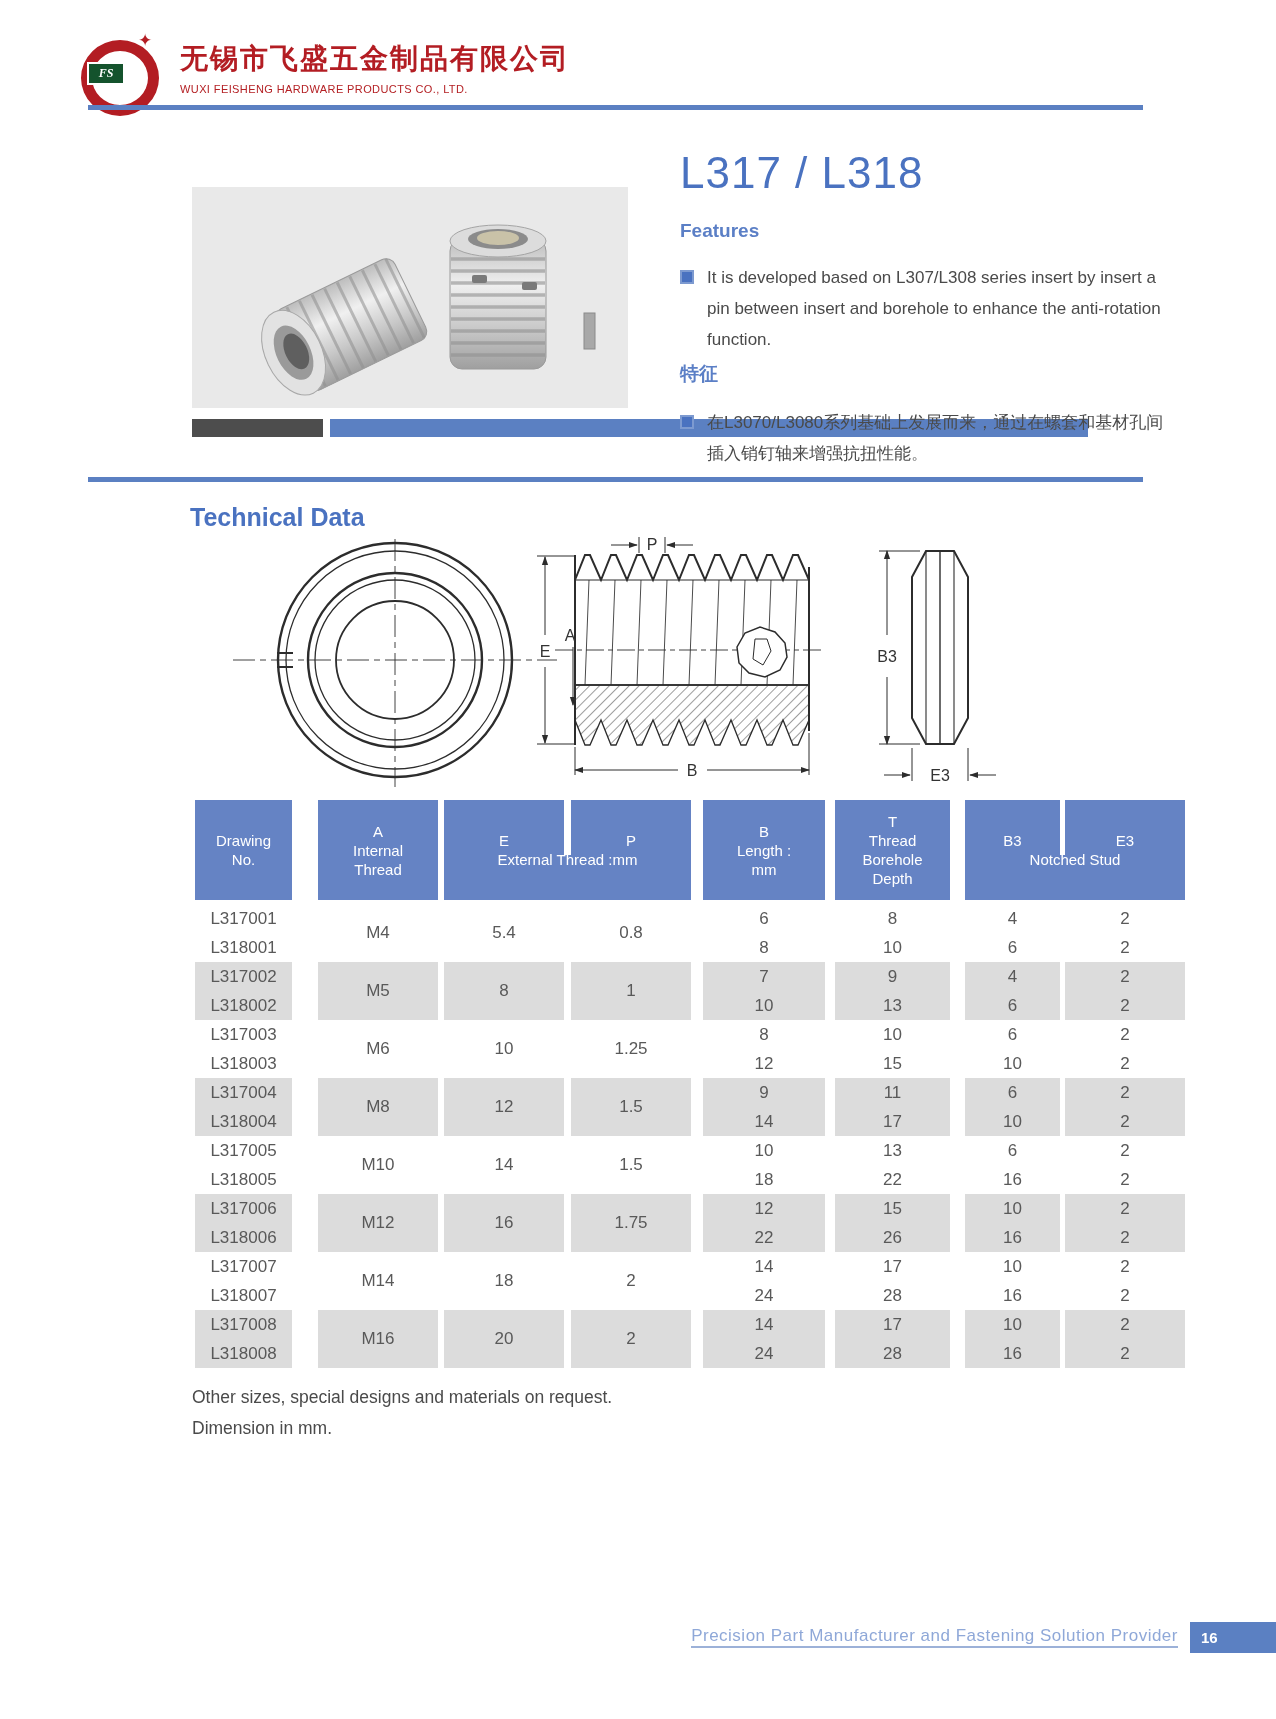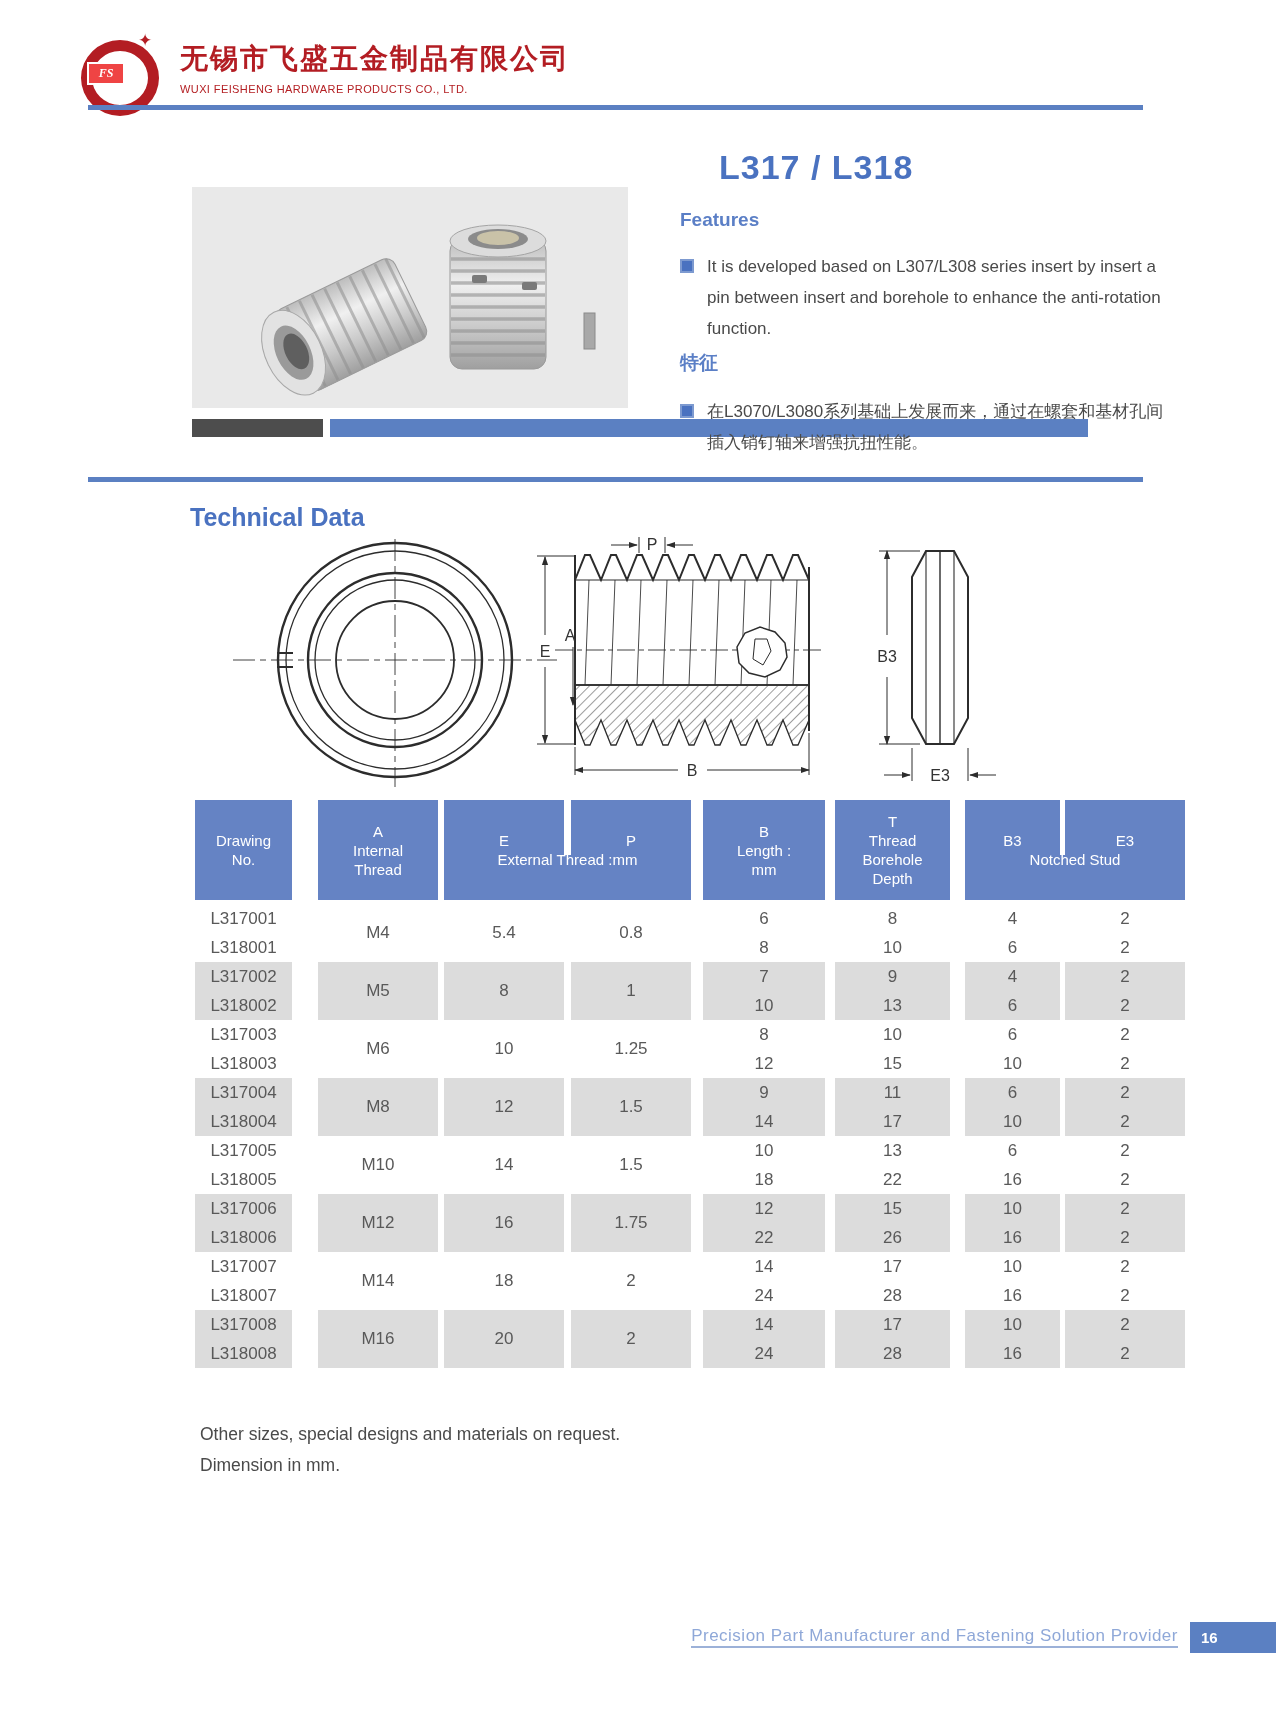--- a/index.html
+++ b/index.html
@@ -4,40 +4,40 @@
 <style>
   html,body{margin:0;padding:0;background:#ffffff;}
   .page{position:relative;width:1276px;height:1719px;background:#ffffff;overflow:hidden;
         font-family:"Liberation Sans",sans-serif;}
 
   
   .logo{position:absolute;left:78px;top:34px;width:88px;height:72px;}
   .logo-ring{position:absolute;left:3px;top:6px;width:56px;height:54px;
              border:11px solid #b31d23;border-radius:50%;}
   .logo-star{position:absolute;left:60px;top:-4px;color:#b31d23;font-size:17px;}
-  .logo-fs{position:absolute;left:9px;top:28px;width:34px;height:19px;background:#ef4444;
+  .logo-fs{position:absolute;left:9px;top:28px;width:34px;height:19px;background:#14532d;
            border:2px solid #fff;color:#fff;font-style:italic;font-weight:bold;font-size:12px;
            text-align:center;line-height:19px;font-family:"Liberation Serif",serif;}
   .company{position:absolute;left:180px;top:40px;}
   .company-cn{font-size:28px;font-weight:bold;color:#b31d23;letter-spacing:2px;}
   .company-en{font-size:11px;color:#b42024;margin-top:5px;letter-spacing:0.4px;}
   .head-right{position:absolute;right:133px;top:38px;text-align:right;}
   .head-en{font-size:27px;color:#757575;letter-spacing:1px;}
   .head-cn{font-size:22px;color:#8a8a8a;margin-top:7px;letter-spacing:4px;}
   .rule{position:absolute;height:5px;background:#5b80c2;}
   .rule1{left:88px;top:105px;width:1055px;}
   .rule2{left:88px;top:477px;width:1055px;}
 
   
   .photo{position:absolute;left:192px;top:187px;width:436px;height:221px;background:#e9e9e9;}
   .bar-dark{position:absolute;left:192px;top:419px;width:131px;height:18px;background:#4d4d4d;}
   .bar-blue{position:absolute;left:330px;top:419px;width:758px;height:18px;background:#5b80c2;}
 
   .prod{position:absolute;left:680px;top:148px;width:500px;}
-  .prod-title{font-size:34px;font-weight:bold;color:#4a72c0;letter-spacing:1px;margin-left:39px;}
+  .prod-title{font-size:44px;font-weight:normal;color:#4a72c0;letter-spacing:1px;}
   .sec-head{font-size:19px;font-weight:bold;color:#5b7fc6;margin-top:22px;}
   .sec-head.cn{margin-top:6px;}
   .bullet{position:relative;padding-left:27px;font-size:17px;color:#4a4a4a;
           line-height:31px;margin-top:20px;}
   .bullet::before{content:"";position:absolute;left:0;top:8px;width:14px;height:14px;
           background:#4a72c0;box-shadow:inset 0 0 0 2px #7d9ad0;}
 
   
   .tech-head{position:absolute;left:190px;top:503px;font-size:25px;font-weight:bold;color:#4a72c0;}
   .drawing{position:absolute;left:215px;top:535px;width:790px;height:260px;}
@@ -63,21 +63,21 @@
   .tgroup{height:58px;}
   .tcell{display:flex;flex-direction:column;justify-content:space-around;align-items:center;}
   .tcell.single{justify-content:center;}
   .shaded .tcell{background:#dcdcdc;}
   .c-drawing{grid-column:1;} .c-a{grid-column:3;} .c-e{grid-column:5;} .c-p{grid-column:7;}
   .c-b{grid-column:9;} .c-t{grid-column:11;} .c-b3{grid-column:13;} .c-e3{grid-column:15;}
   .tval{height:29px;display:flex;align-items:center;justify-content:center;
         font-size:17px;color:#595959;}
 
   
-  .notes{position:absolute;left:200px;top:1382px;font-size:17.5px;color:#4a4a4a;line-height:31px;margin-top:37px;}
+  .notes{position:absolute;left:192px;top:1382px;font-size:17.5px;color:#4a4a4a;line-height:31px;}
   .footer-tag{position:absolute;top:1626px;right:98px;font-size:17px;color:#8fa8d8;
               letter-spacing:0.5px;padding-bottom:0;border-bottom:2px solid #9cb1d8;}
   .pageno{position:absolute;top:1622px;left:1190px;width:86px;height:31px;background:#5b80c2;
           color:#fff;font-size:15px;font-weight:bold;line-height:31px;padding-left:11px;
           box-sizing:border-box;}
 </style>
 </head>
 <body>
 
 <div class="page">

